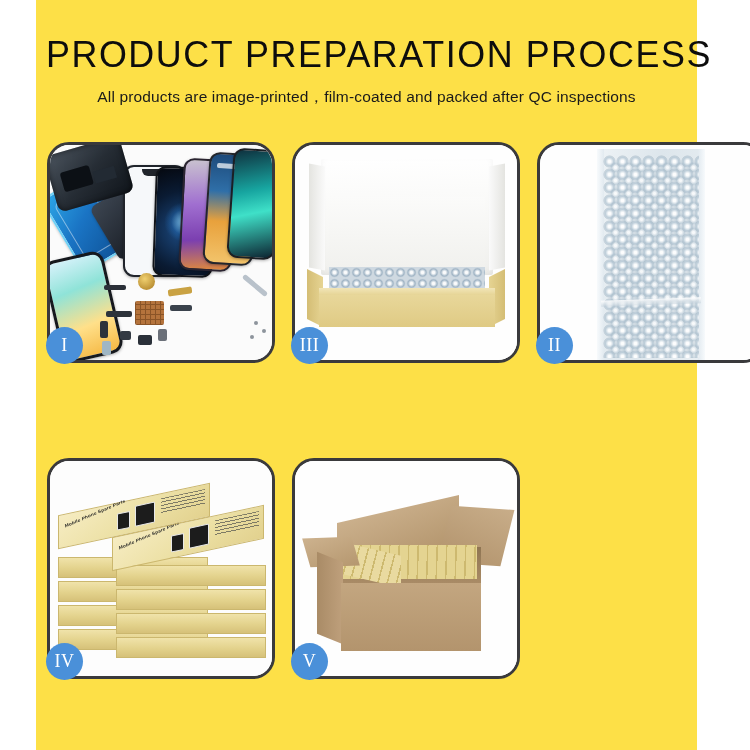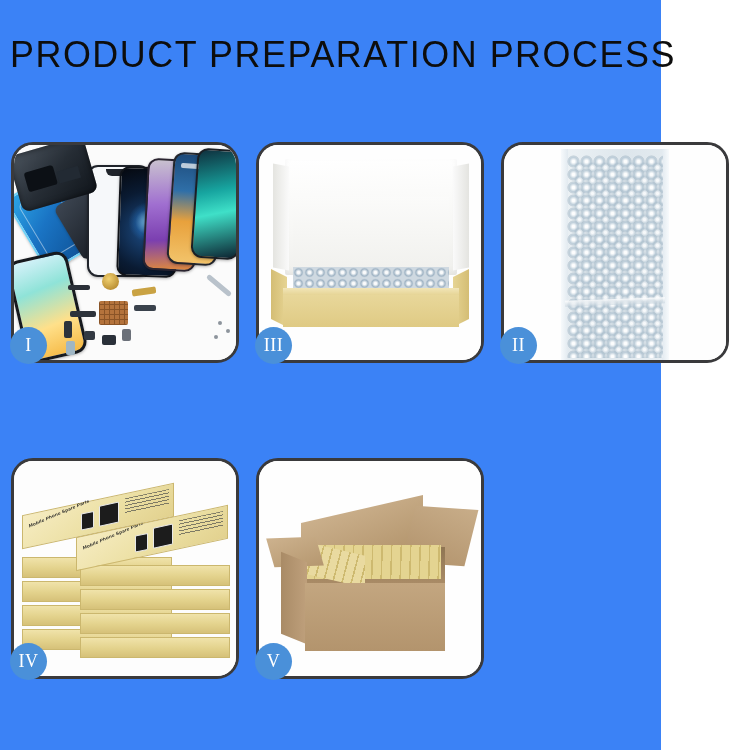--- a/index.html
+++ b/index.html
@@ -2,21 +2,21 @@
 <html><head>
 <meta charset="utf-8">
 <style>
   * { box-sizing: border-box; margin: 0; padding: 0; }
   html, body {
     width: 750px; height: 750px;
     background: #ffffff;
     font-family: "Liberation Sans", sans-serif;
     overflow: hidden;
   }
-  .page { position: relative; width: 661px; height: 750px; background: #3b82f6; }
+  .page { position: relative; width: 661px; height: 750px; background: #fde047; margin-left: 36px; }
 
   
   .header { padding-top: 34px; text-align: center; }
   .title {
     font-size: 37px;
     font-weight: 400;
     letter-spacing: 1.6px;
     color: #0d0d0d;
     font-family: "Liberation Sans", sans-serif;
     transform: scaleX(0.97);
@@ -370,20 +370,21 @@
     transform: skewY(-14deg);
   }
 </style>
 </head>
 <body>
 
 <div class="page">
 
   <div class="header">
     <div class="title">PRODUCT PREPARATION PROCESS</div>
+    <div class="subtitle">All products are image-printed，film-coated and packed after QC inspections</div>
   </div>
 
   <div class="grid">
 
     <div class="panel">
       <div class="stage p1">
         <div class="phone ph-adh"></div>
         <div class="phone ph-dark"></div>
         <div class="phone ph-glass"></div>
         <div class="phone ph-black"></div>

